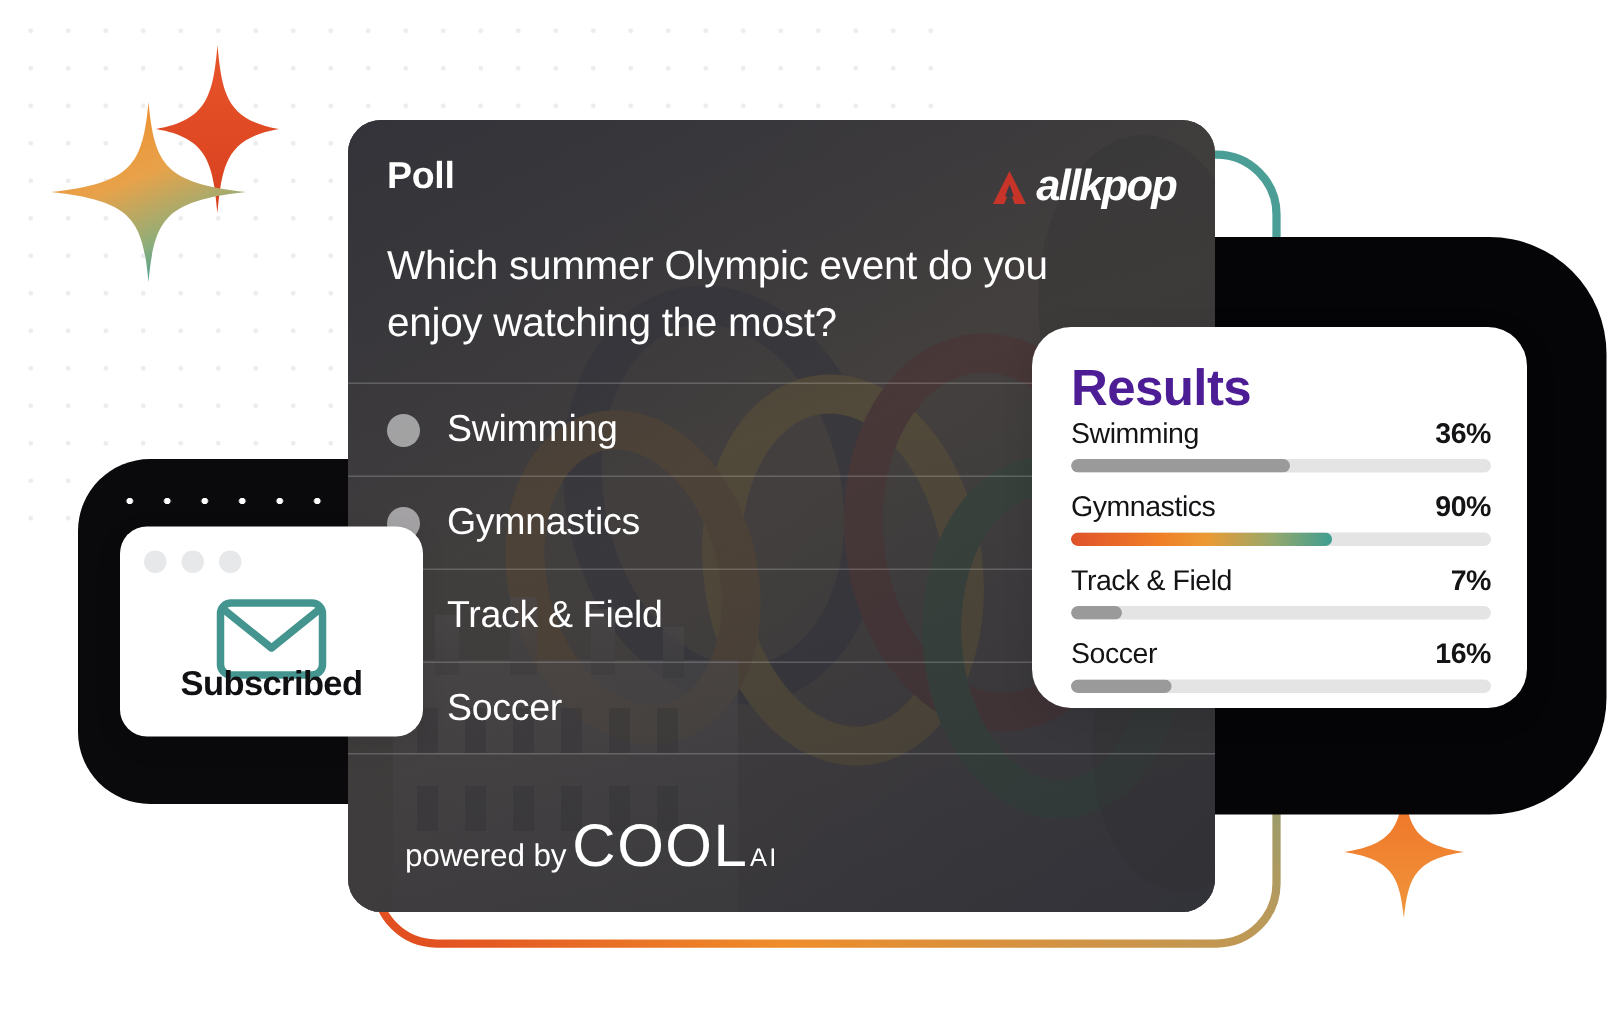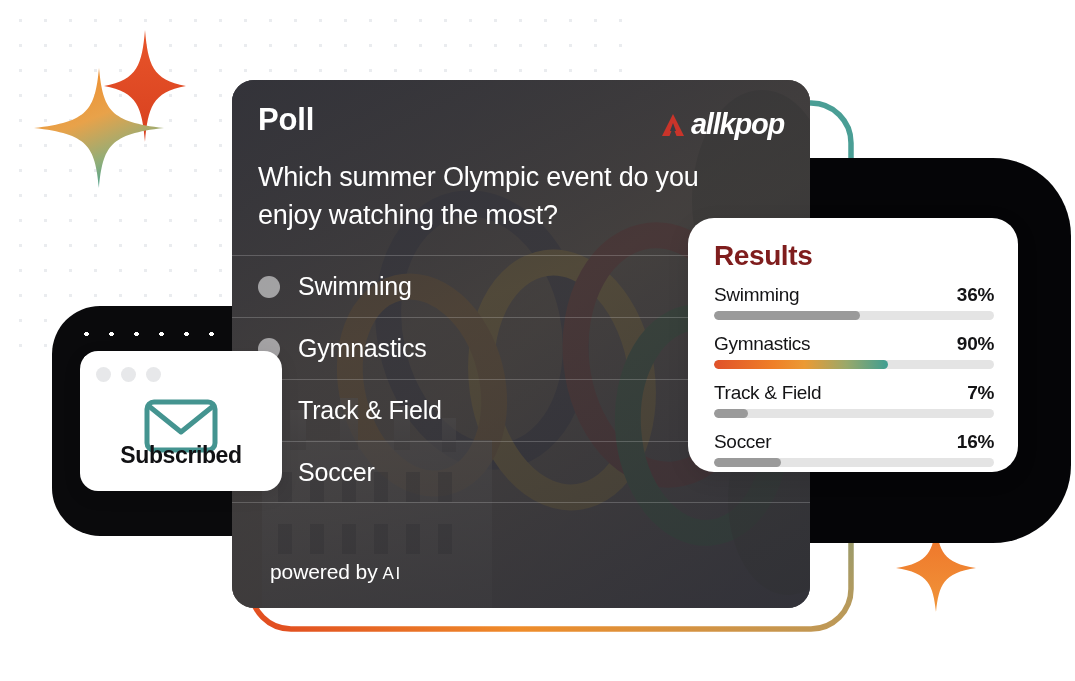--- a/index.html
+++ b/index.html
@@ -76,21 +76,21 @@
     position: absolute; inset: 0;
     background: linear-gradient(160deg, rgba(48,48,54,.88) 0%, rgba(52,50,52,.72) 42%, rgba(44,44,50,.80) 100%);
   }
   .poll-inner { position: absolute; inset: 0; }
 
   .poll-head {
     position: absolute; left: 26px; top: 24px; right: 26px;
     display: flex; align-items: flex-start; justify-content: space-between;
   }
   .poll-title {
-    color: #ffffff; font-size: 31px; font-weight: bold;
+    color: #ffffff; font-size: 25px; font-weight: bold;
     letter-spacing: -.2px; line-height: 1.05;
   }
   .brand {
     display: flex; align-items: center; gap: 5px;
     margin-top: 4px;
   }
   .brand-mark { display: block; }
   .brand-text {
     color: #ffffff; font-size: 29px; font-weight: bold;
     font-style: italic; letter-spacing: -1.2px;
@@ -142,22 +142,22 @@
   .results-card {
     position: absolute;
     left: 688px; top: 218px;
     width: 330px; height: 254px;
     background: #ffffff;
     border-radius: 26px;
     box-shadow: 0 6px 22px rgba(0,0,0,.10);
     padding: 22px 24px 18px 26px;
   }
   .results-title {
-    color: #7f1d1d; font-size: 28px; font-weight: bold;
-    letter-spacing: -.4px; margin-bottom: 12px;
+    color: #4c1d95; font-size: 34px; font-weight: bold;
+    letter-spacing: -.4px; 
   }
   .result-row { margin-bottom: 13px; }
   .result-head {
     display: flex; align-items: baseline; justify-content: space-between;
     margin-bottom: 5px;
   }
   .result-label {
     color: #141416; font-size: 19px; font-weight: 400; letter-spacing: -.3px;
   }
   .result-pct {
@@ -348,20 +348,21 @@
         <div class="option">
           <span class="radio hidden"></span>
           <span class="option-label">Soccer</span>
         </div>
 
       </div>
 
       <div class="poll-footer">
         <span class="powered">powered by</span>
         <span class="cool-wrap">
+          <span class="cool">COOL</span>
           <span class="cool-ai">AI</span>
         </span>
       </div>
 
     </div>
   </div>
 
   <div class="results-card">
     <div class="results-title">Results</div>
 

